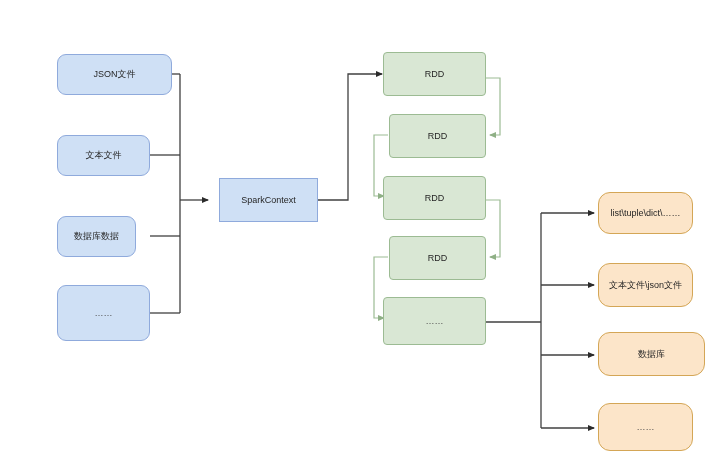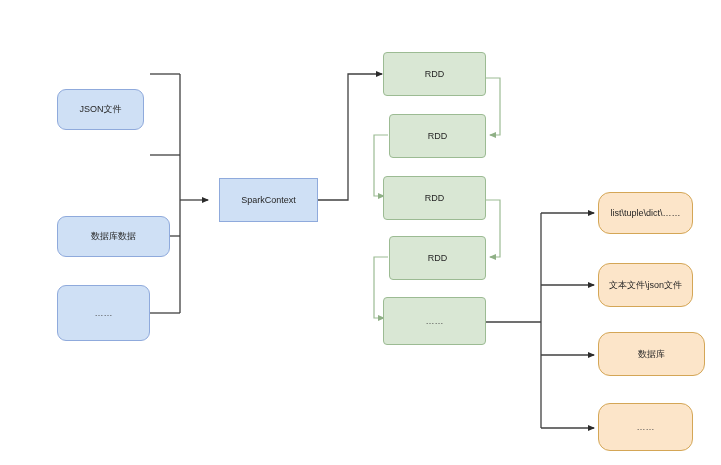--- a/index.html
+++ b/index.html
@@ -76,26 +76,29 @@
     <g fill="none" stroke="#404040" stroke-width="1.3">
       <path d="M486,322 L541,322"></path>
       <path d="M541,213 L541,428"></path>
       <path d="M541,213 L594,213" marker-end="url(#arrowBlack)"></path>
       <path d="M541,285 L594,285" marker-end="url(#arrowBlack)"></path>
       <path d="M541,355 L594,355" marker-end="url(#arrowBlack)"></path>
       <path d="M541,428 L594,428" marker-end="url(#arrowBlack)"></path>
     </g>
   </svg>
 
-  <div class="node blue" style="left:57px;top:54px;width:87px;height:41px;margin-top:35px;">
+  <div class="node blue" style="left:57px;top:54px;width:115px;height:41px;">
     <span class="label">JSON文件</span>
   </div>
 
+  <div class="node blue" style="left:57px;top:135px;width:93px;height:41px;">
+    <span class="label">文本文件</span>
+  </div>
 
-  <div class="node blue" style="left:57px;top:216px;width:113px;height:41px;">
+  <div class="node blue" style="left:57px;top:216px;width:79px;height:41px;">
     <span class="label">数据库数据</span>
   </div>
 
   <div class="node blue" style="left:57px;top:285px;width:93px;height:56px;">
     <span class="label dots">……</span>
   </div>
 
   <div class="node plain" style="left:219px;top:178px;width:99px;height:44px;">
     <span class="label">SparkContext</span>
   </div>

